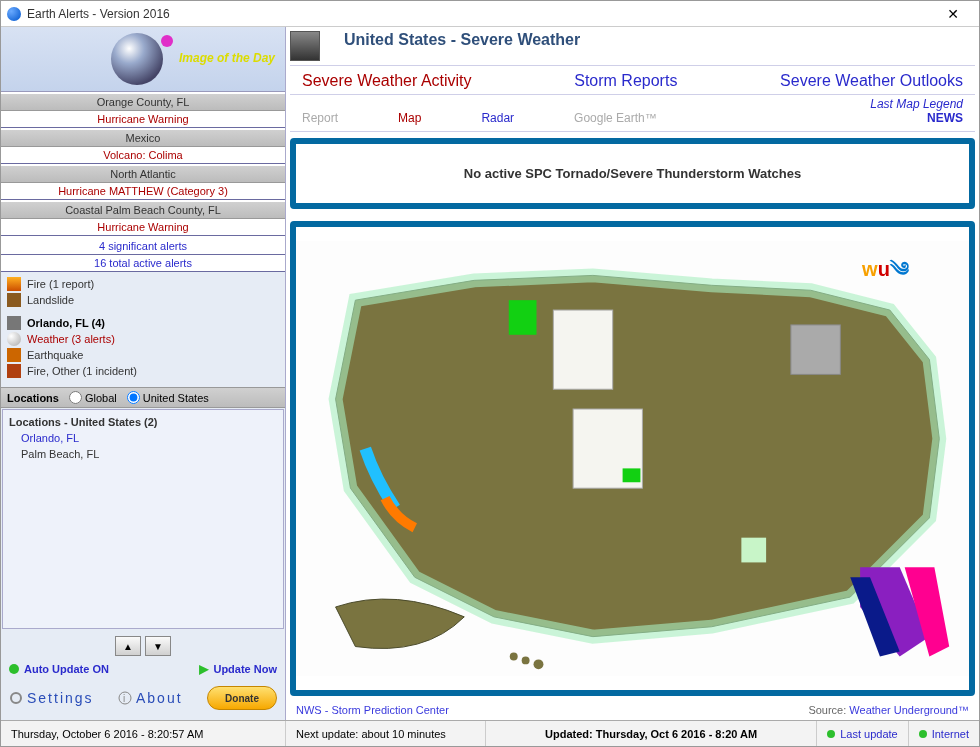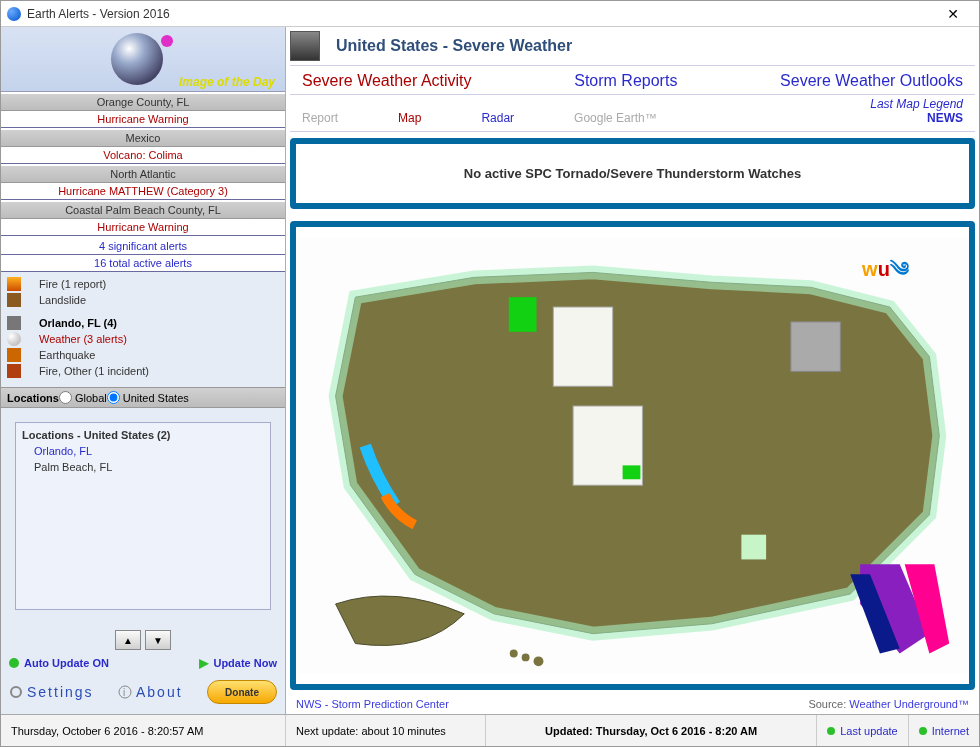--- a/index.html
+++ b/index.html
@@ -15,72 +15,72 @@
 
 
 .body-area { display: flex; flex: 1; min-height: 0; }
 
 
 .sidebar { width: 285px; background: #e6ecf5; border-right: 1px solid #aac; display: flex; flex-direction: column; }
 
 .iod-panel { height: 65px; background: linear-gradient(#d8e2f3,#c4d3ec); display: flex; align-items: center; justify-content: center; position: relative; border-bottom: 1px solid #99b; }
 .iod-panel .globe { width: 52px; height: 52px; border-radius: 50%; background: radial-gradient(circle at 35% 30%, #fff, #9ac 30%, #446 75%); margin-right: 12px; }
 .iod-panel .dot { width: 12px; height: 12px; border-radius: 50%; background: #e02ec8; position: absolute; top: 8px; left: 160px; }
-.iod-panel .iod-label { color: #dcdc00; font-style: italic; font-weight: bold; font-size: 12px; position: absolute; right: 10px; top: 48px; }
+.iod-panel .iod-label { color: #dcdc00; font-style: italic; font-weight: bold; font-size: 12px; position: absolute; right: 10px; top: 24px; }
 
 
 .alerts { display: flex; flex-direction: column; }
 .alert-block { border-top: 2px solid #fff; }
 .alert-block .loc { background: linear-gradient(#d0d0d0,#bcbcbc); text-align: center; padding: 2px 0; color: #333; border-bottom: 1px solid #999; font-size: 11px; }
 .alert-block .msg { background: #fff; text-align: center; padding: 2px 0; color: #aa0000; border-bottom: 1px solid #6a6aa0; font-size: 11px; }
 
 .alert-summary { border-top: 2px solid #fff; }
 .alert-summary .line { background: #fff; text-align: center; padding: 2px 0; border-bottom: 1px solid #6a6aa0; color: #2a2acc; font-size: 11px; }
 
 
 .reports { background: #e6ecf5; padding: 4px 4px 8px 4px; }
-.rep-item { display: flex; align-items: center; gap: 18px; padding: 1px 2px; color: #333; font-size: 11px; }
+.rep-item { display: flex; align-items: center; gap: 6px; padding: 1px 2px; color: #333; font-size: 11px; }
 .rep-item .sq { width: 14px; height: 14px; }
 .rep-item.fire .sq { background: linear-gradient(#ffb020,#cc4e00); }
 .rep-item.land .sq { background: #8a5a20; }
 .rep-item.earthquake .sq { background: #cc6600; }
 .rep-item.fireother .sq { background: #b04010; }
 .rep-item.weather .sq { width:14px; height:14px; border-radius:50%; background: radial-gradient(circle at 30% 30%,#fff,#aaa); }
 .rep-item.heading { font-weight: bold; padding-top: 8px; color: #000; }
 .rep-item.heading .sq { background:#777; }
 .rep-item.red { color: #aa0000; }
 
 
-.loc-bar { background: linear-gradient(#d0d0d0,#bcbcbc); padding: 3px 6px; display: flex; align-items: center; border-top: 1px solid #999; border-bottom: 1px solid #999; }
+.loc-bar { background: linear-gradient(#d0d0d0,#bcbcbc); padding: 3px 6px; display: flex; align-items: center; gap: 10px; border-top: 1px solid #999; border-bottom: 1px solid #999; }
 .loc-bar strong { font-weight: bold; }
 .loc-bar label { display: flex; align-items: center; gap: 3px; }
 
 
-.loc-list { background: #eef2fa; border: 1px solid #aac; margin: 14px; padding: 4px 6px; flex: 1; overflow: auto; }
+.loc-list { background: #eef2fa; border: 1px solid #aac; margin: 1px; padding: 4px 6px; flex: 1; overflow: auto; }
 .loc-list .hdr { font-weight: bold; color: #333; padding: 2px 0; }
 .loc-list .itm { padding: 2px 0 2px 12px; color: #2a2acc; }
 .loc-list .itm.plain { color: #333; }
 
 
 .sb-ctrl { padding: 6px; display: flex; flex-direction: column; gap: 6px; }
 .navbtns { display:flex; justify-content:center; gap:4px; }
 .navbtns .b { width:26px;height:20px;border:1px solid #888;background:linear-gradient(#fafafa,#d0d0d0);display:flex;align-items:center;justify-content:center;font-size:10px;cursor:pointer; }
 .upd-row { display:flex; justify-content:space-between; align-items:center; padding: 0 2px; }
 .upd-row .au { color:#2a2acc; font-weight:bold; display:flex; align-items:center; gap:5px; }
 .upd-row .au::before { content:""; width:10px;height:10px;border-radius:50%;background:#2cbf2c;display:inline-block; }
 .upd-row .un { color:#2a2acc; font-weight:bold; display:flex; align-items:center; gap:5px; cursor:pointer; }
 .upd-row .un::before { content:"▶"; color:#2cbf2c; font-size:12px; }
 
 .links-row { display:flex; align-items:center; justify-content:space-between; padding: 4px 2px; }
 .links-row .lnk { color:#2a4db8; font-size:14px; letter-spacing:2px; display:flex; align-items:center; gap:4px; cursor:pointer; }
 .links-row .donate { width:70px;height:24px;border-radius:12px;background:linear-gradient(#ffe070,#f7a800);border:1px solid #c58600;display:flex;align-items:center;justify-content:center;font-size:10px;font-weight:bold;color:#333;cursor:pointer; }
 
 
 .main { flex: 1; display: flex; flex-direction: column; padding: 4px 4px 2px 4px; background: #fff; min-width:0; }
-.main-hdr { display:flex; align-items:center; gap:16px; border-bottom:1px solid #cfcfe8; padding-bottom:4px; }
+.main-hdr { display:flex; gap:24px; border-bottom:1px solid #cfcfe8; padding-bottom:4px; }
 .main-hdr .thumb { width:30px;height:30px;background:linear-gradient(#888,#333);border:1px solid #555; }
 .main-hdr .t { font-size:16px; font-weight:bold; color:#2f4f7a; }
 
 .tabrow { display:flex; justify-content:space-between; padding:6px 12px 4px; border-bottom:1px solid #cfcfe8; font-size:16px; }
 .tabrow a { color:#2a2acc; cursor:pointer; }
 .tabrow a.active { color:#aa0000; }
 
 .subrow { display:flex; justify-content:space-between; align-items:flex-end; padding:2px 12px 6px; border-bottom:1px solid #cfcfe8; font-size:12px; }
 .subrow .left { display:flex; gap:60px; }
 .subrow .left span { cursor:pointer; }
@@ -96,21 +96,21 @@
 .panel.map { flex:1; display:flex; align-items:center; justify-content:center; position:relative; overflow:hidden; }
 
 .us-map-svg { width: 100%; height: 100%; }
 .wu-logo { position:absolute; top:20px; right:60px; font-weight:bold; font-size:20px; }
 .wu-logo .w1{color:#f7a000}.wu-logo .w2{color:#d00000}.wu-logo .w3{color:#0077d0}
 
 .src-row { display:flex; justify-content:space-between; padding:2px 6px; font-size:11px; color:#666; }
 .src-row a { color:#3a3add; }
 
 
-.statusbar { height:32px; border-top:1px solid #aaa; display:flex; align-items:flex-start; background:#f3f3f3; font-size:11px; }
+.statusbar { height:26px; border-top:1px solid #aaa; display:flex; align-items:flex-start; background:#f3f3f3; font-size:11px; }
 .statusbar .cell { padding:0 10px; border-right:1px solid #ccc; height:100%; display:flex; align-items:center; }
 .statusbar .cell.grow { flex:1; }
 .statusbar .cell.center { justify-content:center; }
 .statusbar .dot-g { width:8px;height:8px;border-radius:50%;background:#2cbf2c;display:inline-block;margin-right:5px; }
 .statusbar .blue { color:#2a2acc; }
 </style>
 </head>
 <body>
 
 <div class="window">

